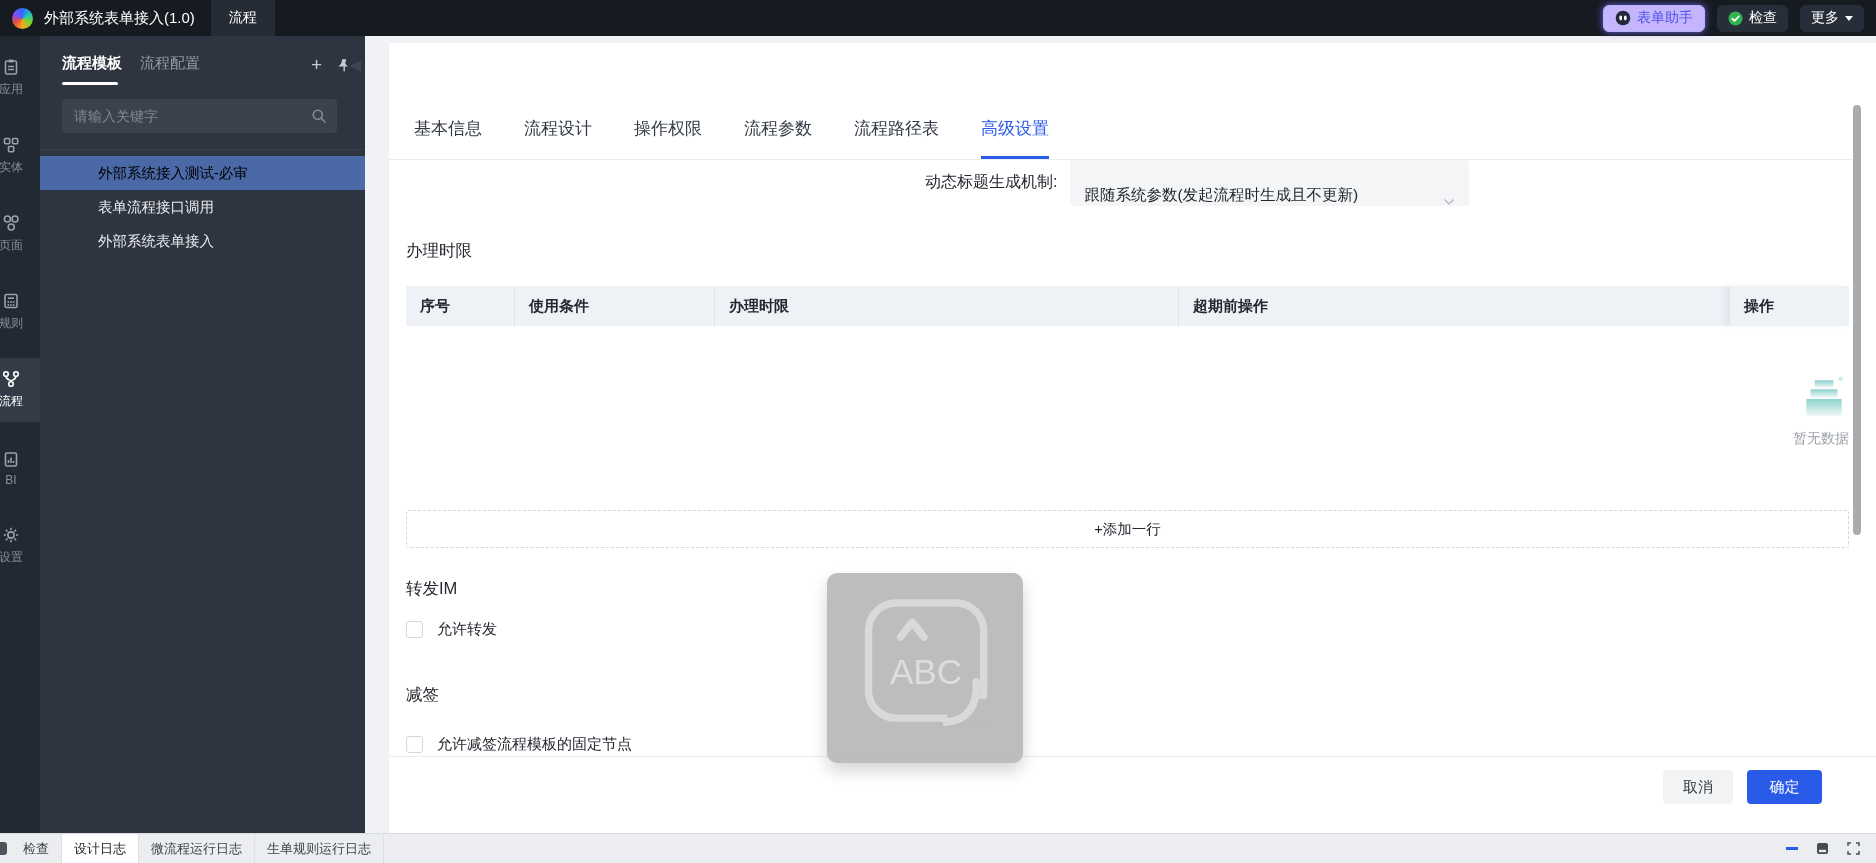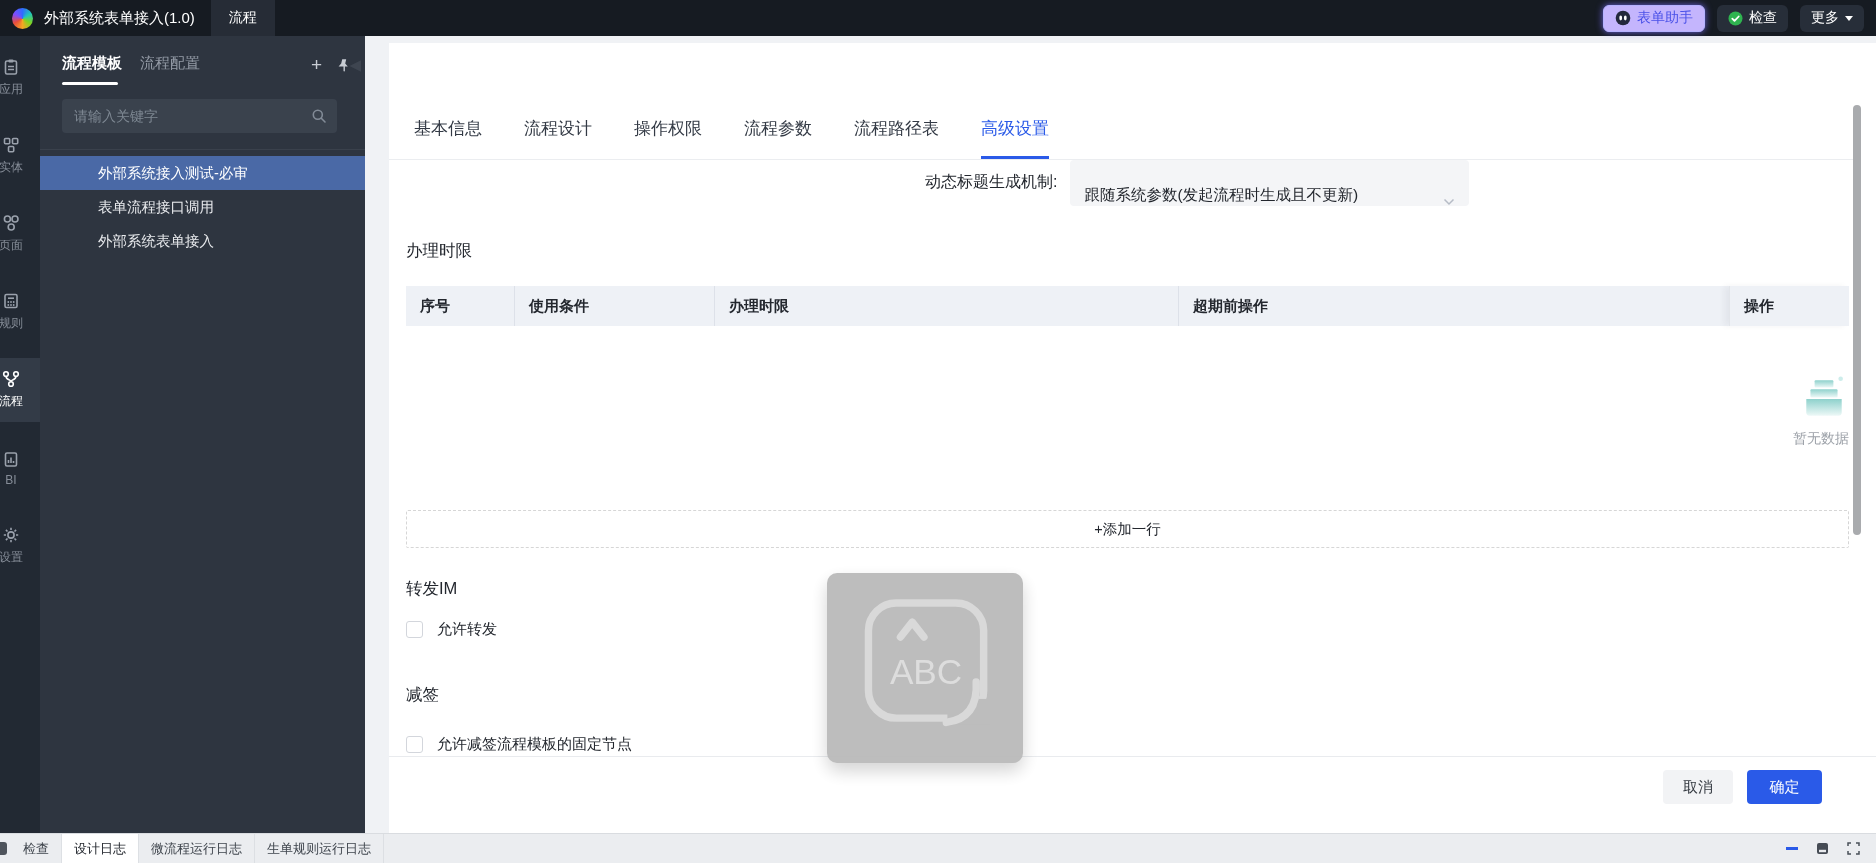--- a/index.html
+++ b/index.html
@@ -37,21 +37,21 @@
   .sb-tab.active:after { content:""; position:absolute; left:0; right:4px; bottom:0; height:3px; background:#FFFFFF; border-radius:2px; }
   .sb-tab + .sb-tab { margin-left:18px; }
   .sb-icons { margin-left:auto; display:flex; align-items:center; gap:15px; padding-bottom:10px; }
   .plus-ic { color:#C7CCD3; font-size:19px; line-height:1; cursor:pointer; }
   .sb-search { margin:14px 28px 0 22px; height:34px; background:#3A424D; border-radius:4px; display:flex; align-items:center; padding:0 10px 0 12px; }
   .sb-search input { flex:1; background:transparent; border:none; outline:none; color:#f9a8d4; font-size:14px; }
   .sb-search input::placeholder { color:#7E8893; }
   .sb-divider { height:1px; background:#3A414C; margin-top:16px; }
   .sb-list { margin-top:6px; }
   .sb-item { height:34px; display:flex; align-items:center; padding-left:58px; font-size:14.5px; color:#E8EAED; cursor:pointer; white-space:nowrap; }
-  .sb-item.selected { background:#4A69A6; color:#ffffff; }
+  .sb-item.selected { background:#4A69A6; color:#000000; }
   .collapse-handle { position:absolute; top:20px; right:4px; color:#3E4550; font-size:15px; cursor:pointer; }
 
   
   .page { position:absolute; left:365px; right:0; top:0; bottom:0; background:#F0F2F5; }
   .panel { position:absolute; left:24px; top:7px; right:0; bottom:0; background:#FFFFFF; }
 
   .tabbar { position:absolute; top:0; left:0; right:20px; height:117px; border-bottom:1px solid #EBEDF0; display:flex; align-items:flex-end; padding-left:25px; gap:42px; }
   .mtab { font-size:17px; color:#333A45; padding-bottom:19px; cursor:pointer; white-space:nowrap; }
   .mtab.active { color:#2A5AE8; font-weight:500; border-bottom:3px solid #2A5AE8; padding-bottom:16px; }
 

